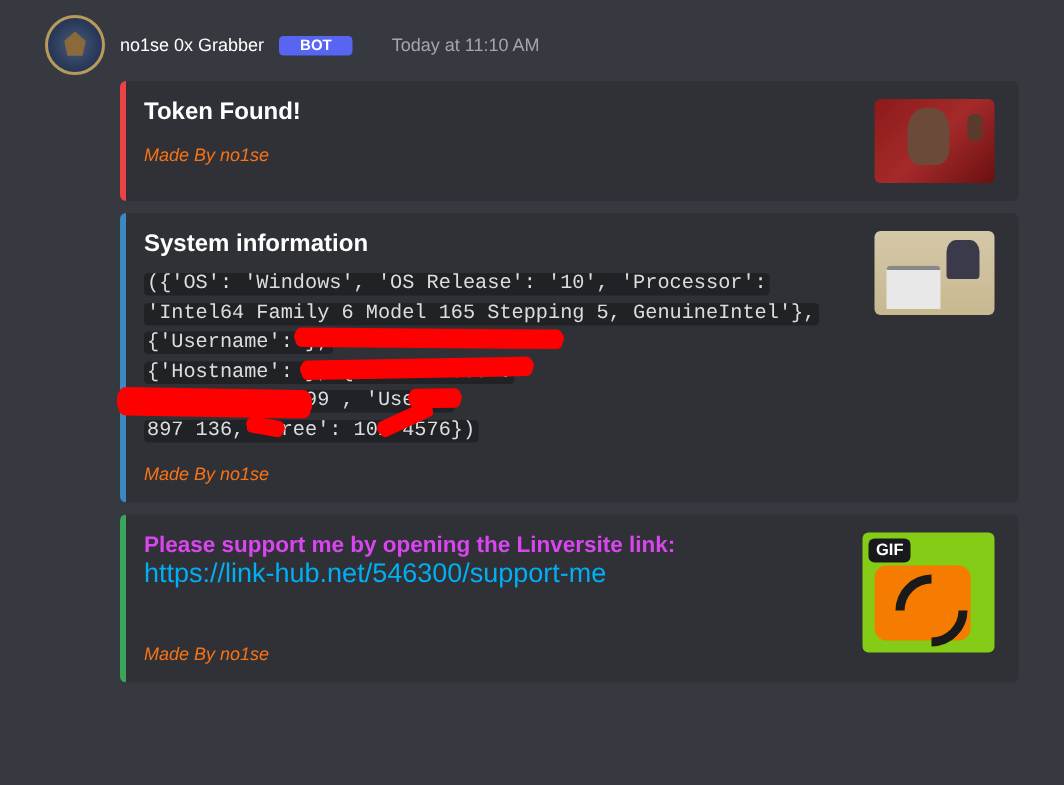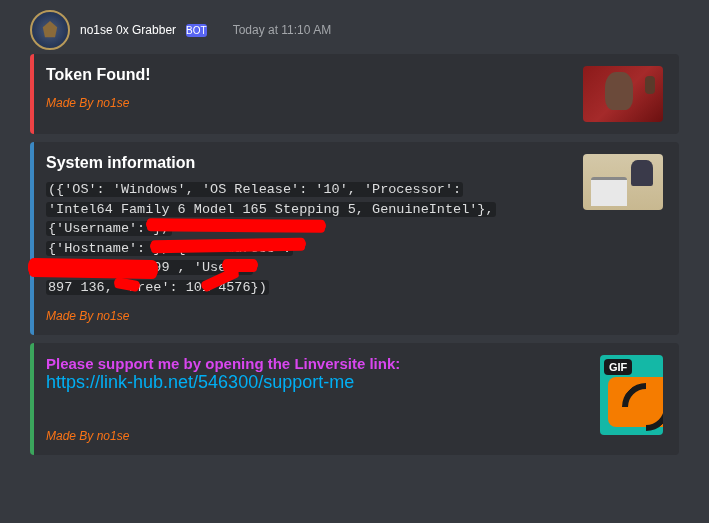--- a/index.html
+++ b/index.html
@@ -44,31 +44,32 @@
     }
     .username {
       color: #ffffff;
       font-weight: 500;
       font-size: 12px;
     }
     .bot-tag {
       background: #5865f2;
       color: #ffffff;
       font-size: 10px;
-      font-weight: 400;
-      padding: 1px 0;
+      font-weight: 700;
+      padding: 1px 14px;
       border-radius: 3px;
       text-transform: uppercase;
     }
     .timestamp {
       color: #a3a6aa;
       font-size: 12px;
       margin-left: 16px;
     }
     .embeds {
+      margin-left: 50px;
       display: flex;
       flex-direction: column;
       gap: 8px;
     }
     .embed {
       background: #2f3136;
       border-radius: 4px;
       padding: 12px 16px 12px 12px;
       border-left: 4px solid;
       display: flex;
@@ -167,23 +168,23 @@
       content: '';
       position: absolute;
       top: 6px;
       right: 10px;
       width: 22px;
       height: 26px;
       background: #3a3a4a;
       border-radius: 30% 30% 10% 10%;
     }
     .thumb3 {
-      width: 63px;
+      width: 88px;
       height: 80px;
-      background: #14b8a6;
+      background: #84cc16;
       position: relative;
       overflow: hidden;
     }
     .thumb3-inner {
       position: absolute;
       top: 22px;
       left: 8px;
       width: 64px;
       height: 50px;
       background: #f57c00;

